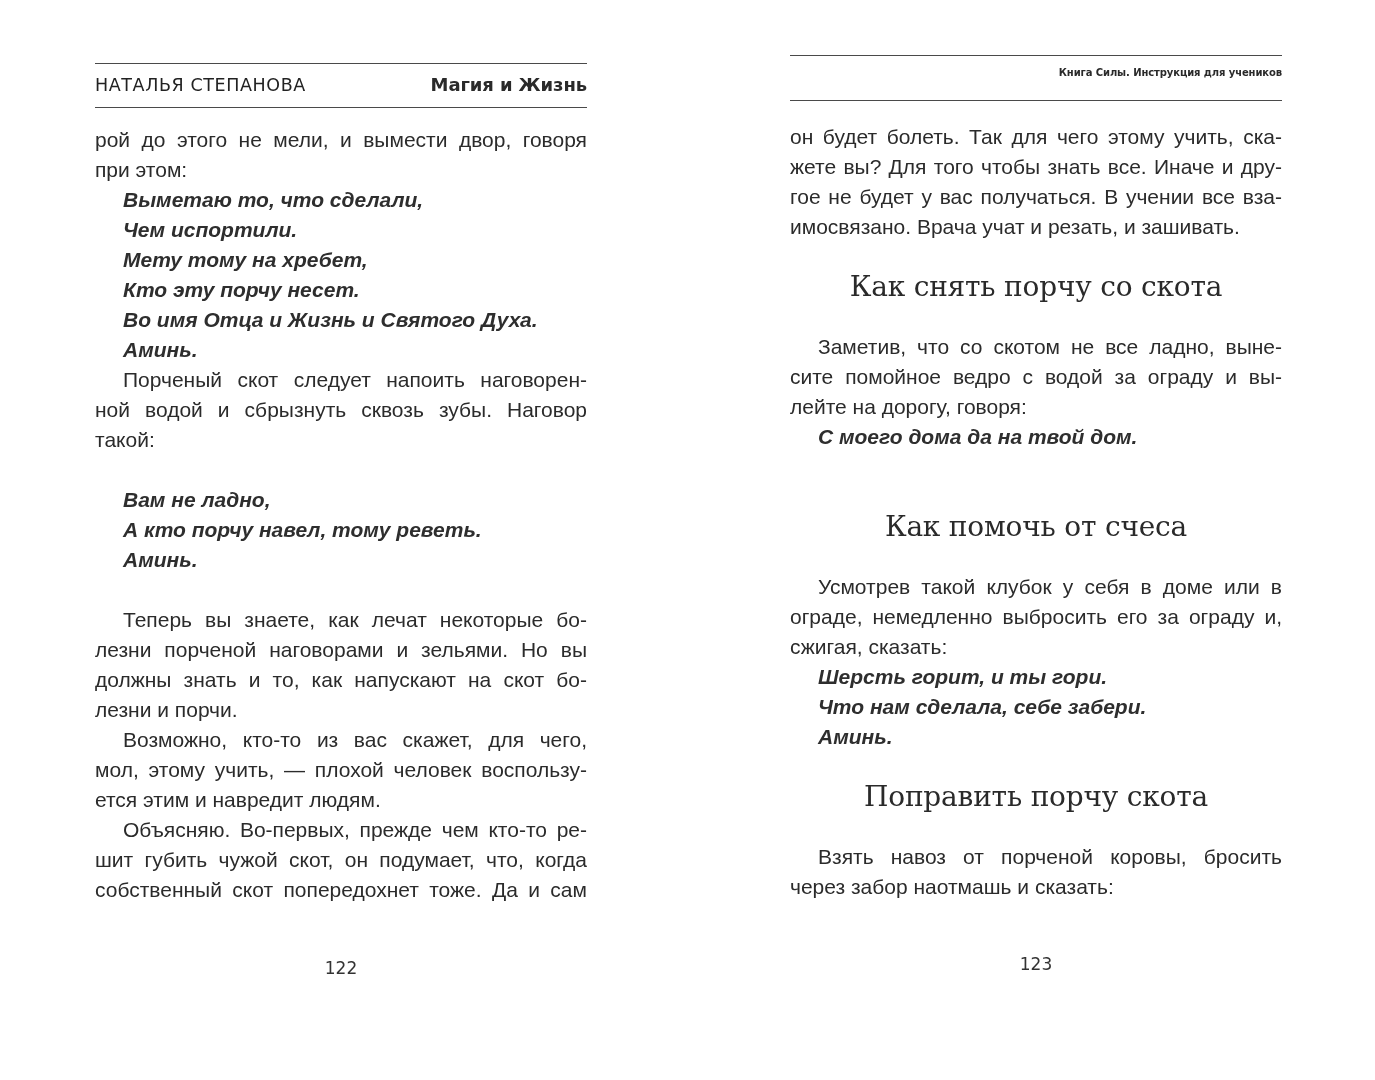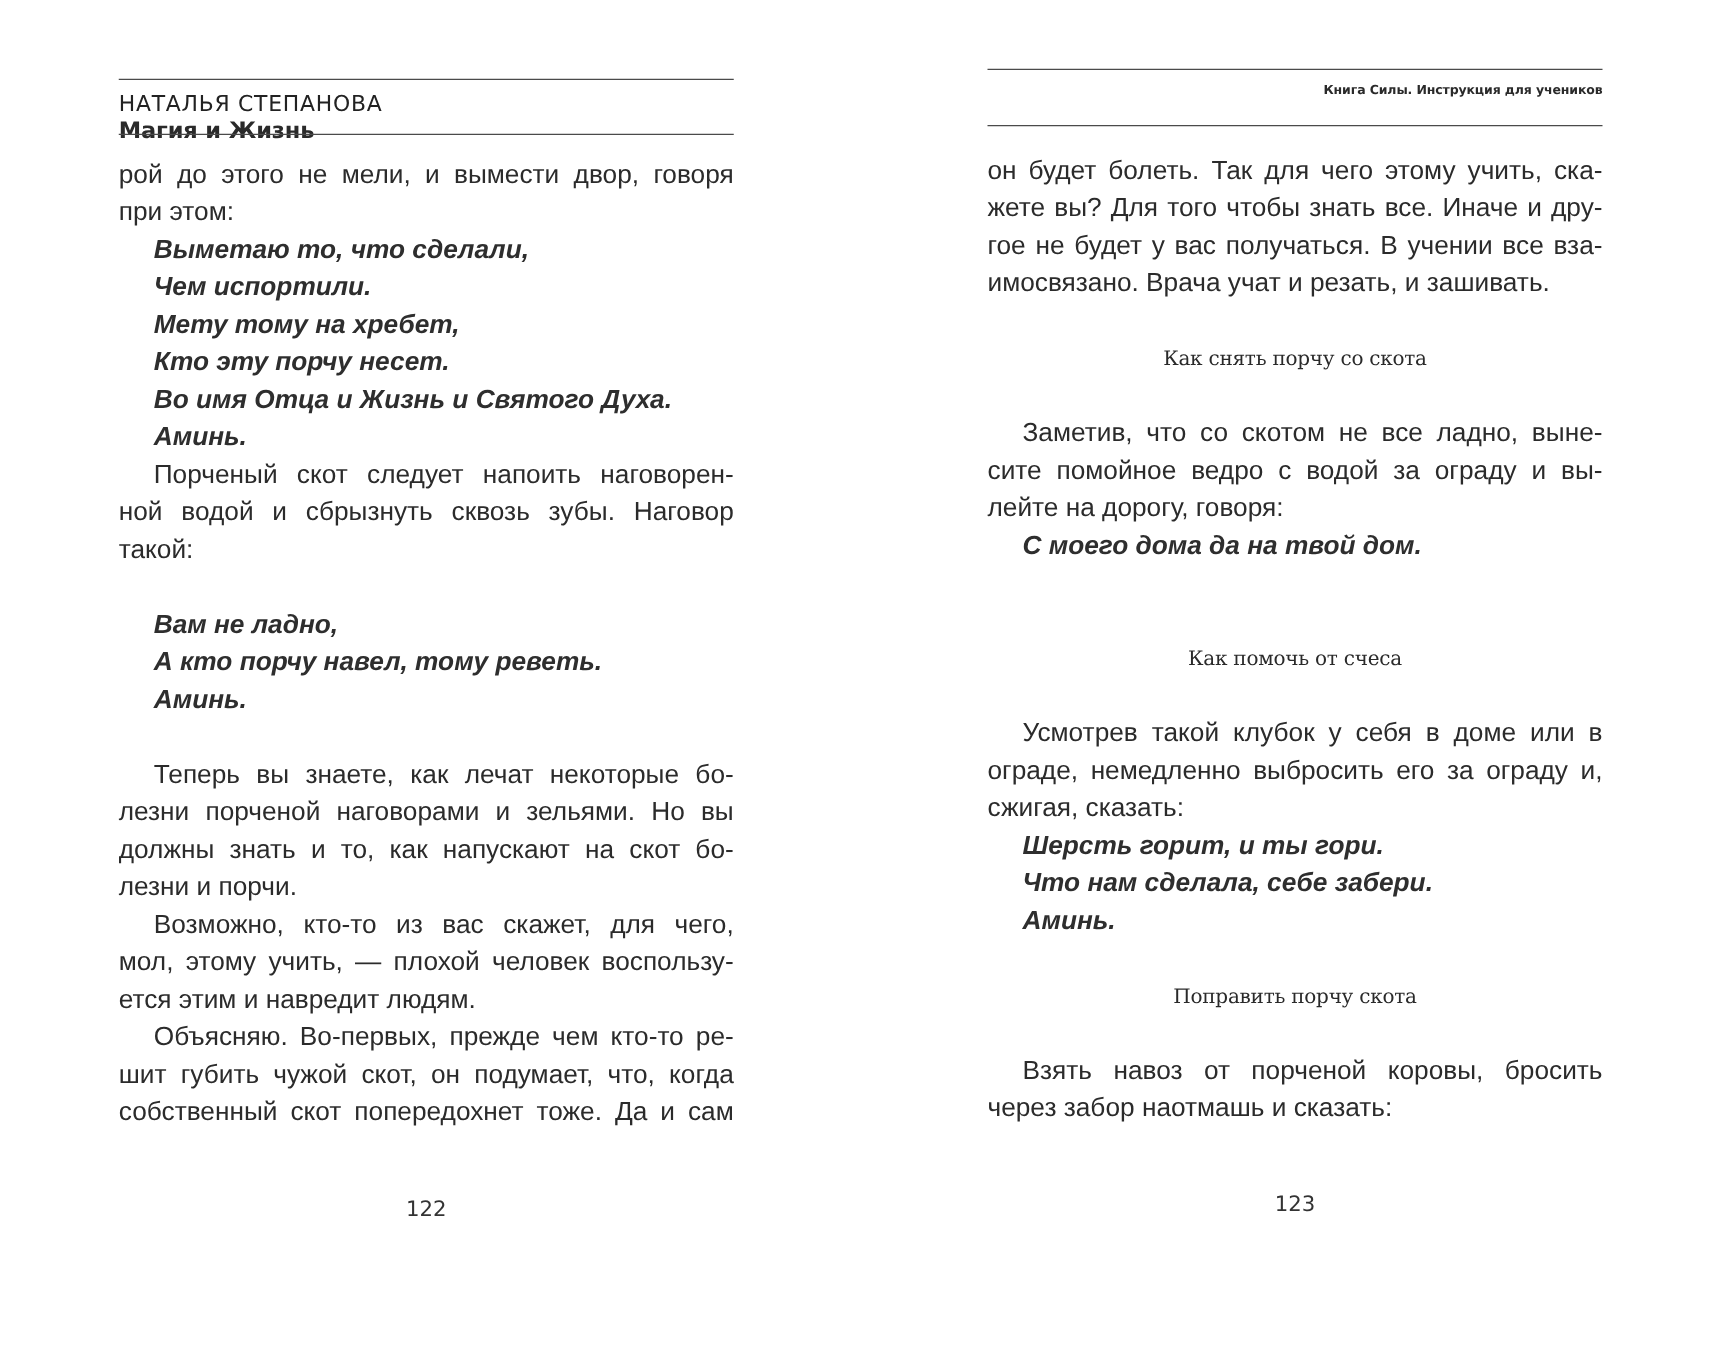--- a/index.html
+++ b/index.html
@@ -84,21 +84,21 @@
       font-weight: bold;
       white-space: nowrap;
       color: #2e2e2e;
     }
     .blank { display: block; height: 30px; }
 
     .section-heading {
       display: block;
       text-align: center;
       font-family: "DejaVu Serif", serif;
-      font-size: 16px;
+      font-size: 28px;
       line-height: 30px;
       height: 30px;
       color: #2a2a2a;
       letter-spacing: -0.2px;
     }
 
     .folio {
       position: absolute;
       left: 0;
       width: 492px;
@@ -106,21 +106,21 @@
       font-family: "DejaVu Sans", sans-serif;
       font-size: 17px;
       color: #333;
     }
   </style>
 </head>
 <body>
 
 <div class="page" id="page-left">
   <div class="rule" style="top:63px;"></div>
-  <div class="running-head" style="top:74px;flex-direction:column;">
+  <div class="running-head" style="top:74px;">
     <span class="head-author">НАТАЛЬЯ СТЕПАНОВА</span>
     <span class="head-title">Магия и Жизнь</span>
   </div>
   <div class="rule" style="top:107px;"></div>
 
   <div class="body-text" style="top:125px;">
       <span class="line">рой до этого не мели, и вымести двор, говоря</span>
       <span class="line last">при этом:</span>
       <span class="verse">Выметаю то, что сделали,</span>
       <span class="verse">Чем испортили.</span>

